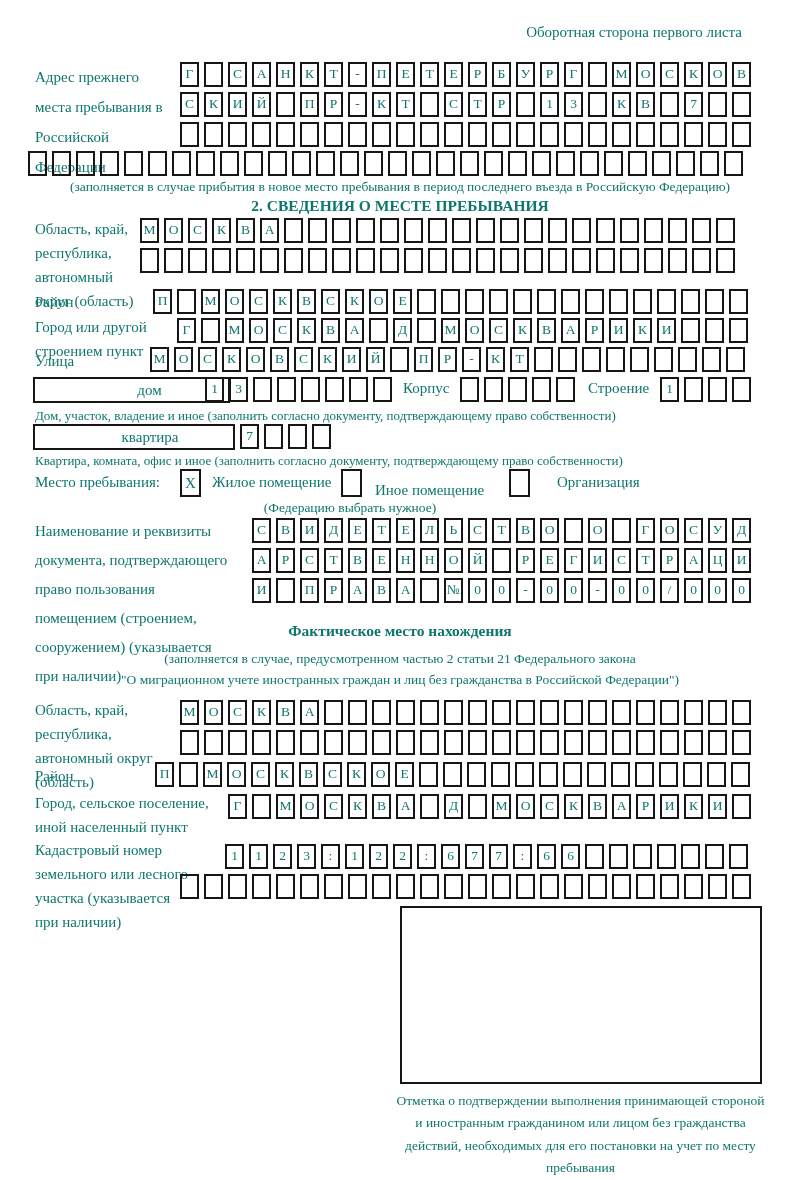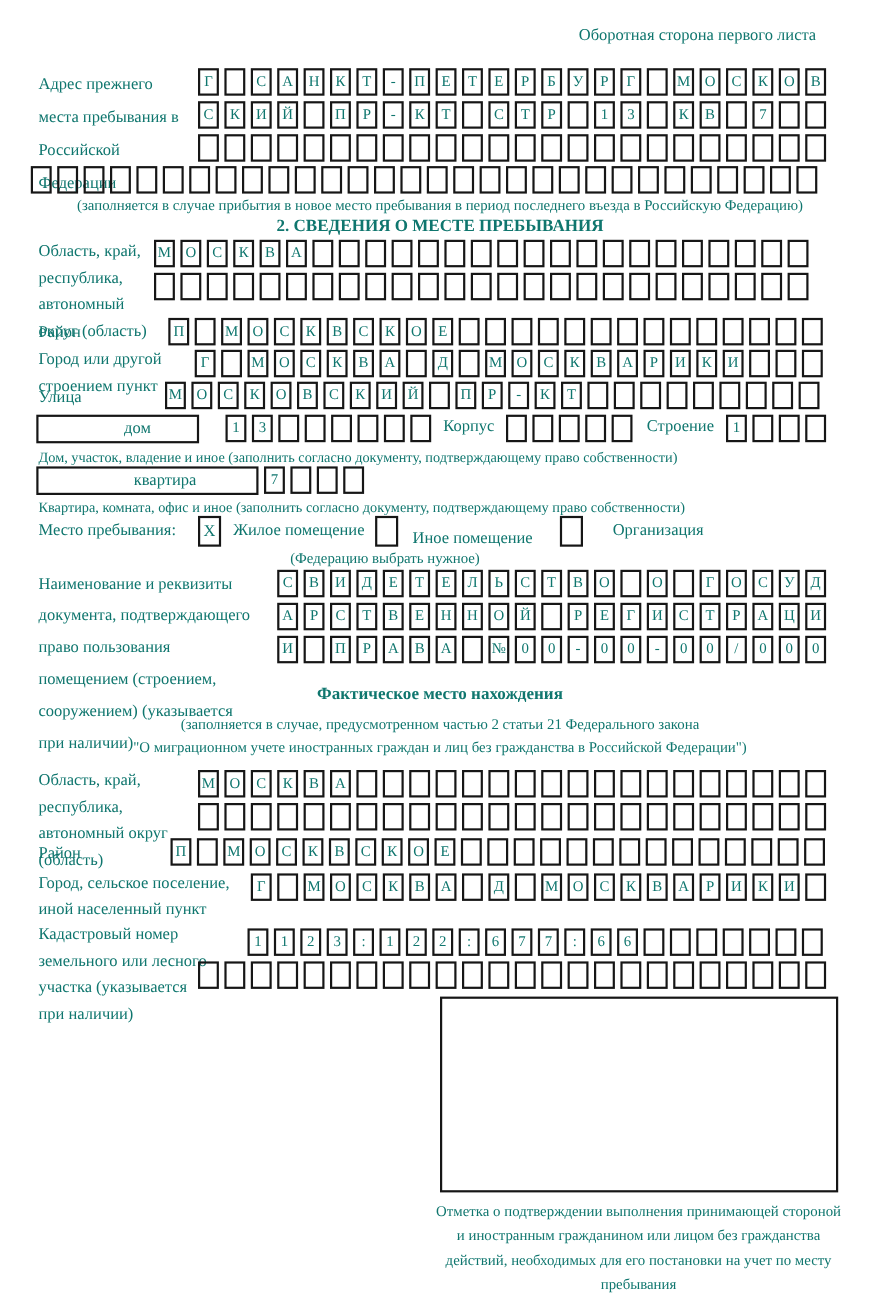--- a/index.html
+++ b/index.html
@@ -286,21 +286,21 @@
       <div class="cell"></div>
       <div class="cell"></div>
       <div class="cell"></div>
       <div class="cell"></div>
       <div class="cell"></div>
       <div class="cell"></div>
       <div class="cell"></div>
       <div class="cell"></div>
     </div>
 
-  <div class="bigbox" style="top:377px;left:33px;width:148px;padding-left:36px;">
+  <div class="bigbox" style="top:377px;left:33px;width:197px;padding-left:36px;">
     <span>дом</span>
   </div>
   <div class="cells" style="top:377px;left:205px;">
       <div class="cell">1</div>
       <div class="cell">3</div>
       <div class="cell"></div>
       <div class="cell"></div>
       <div class="cell"></div>
       <div class="cell"></div>
       <div class="cell"></div>

